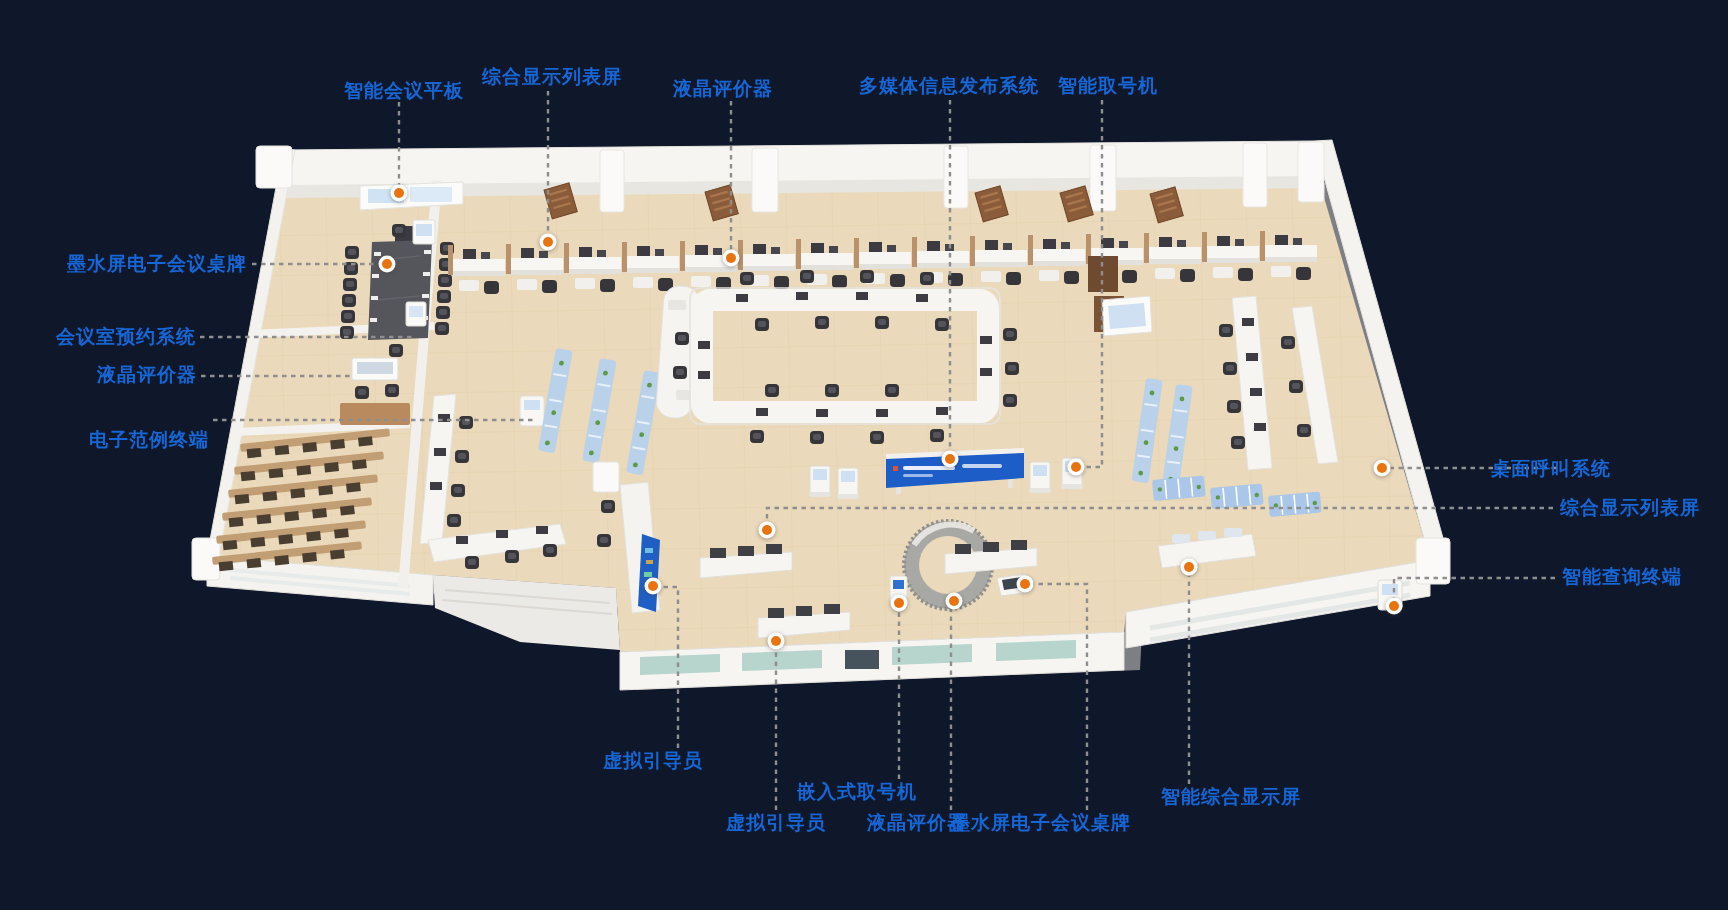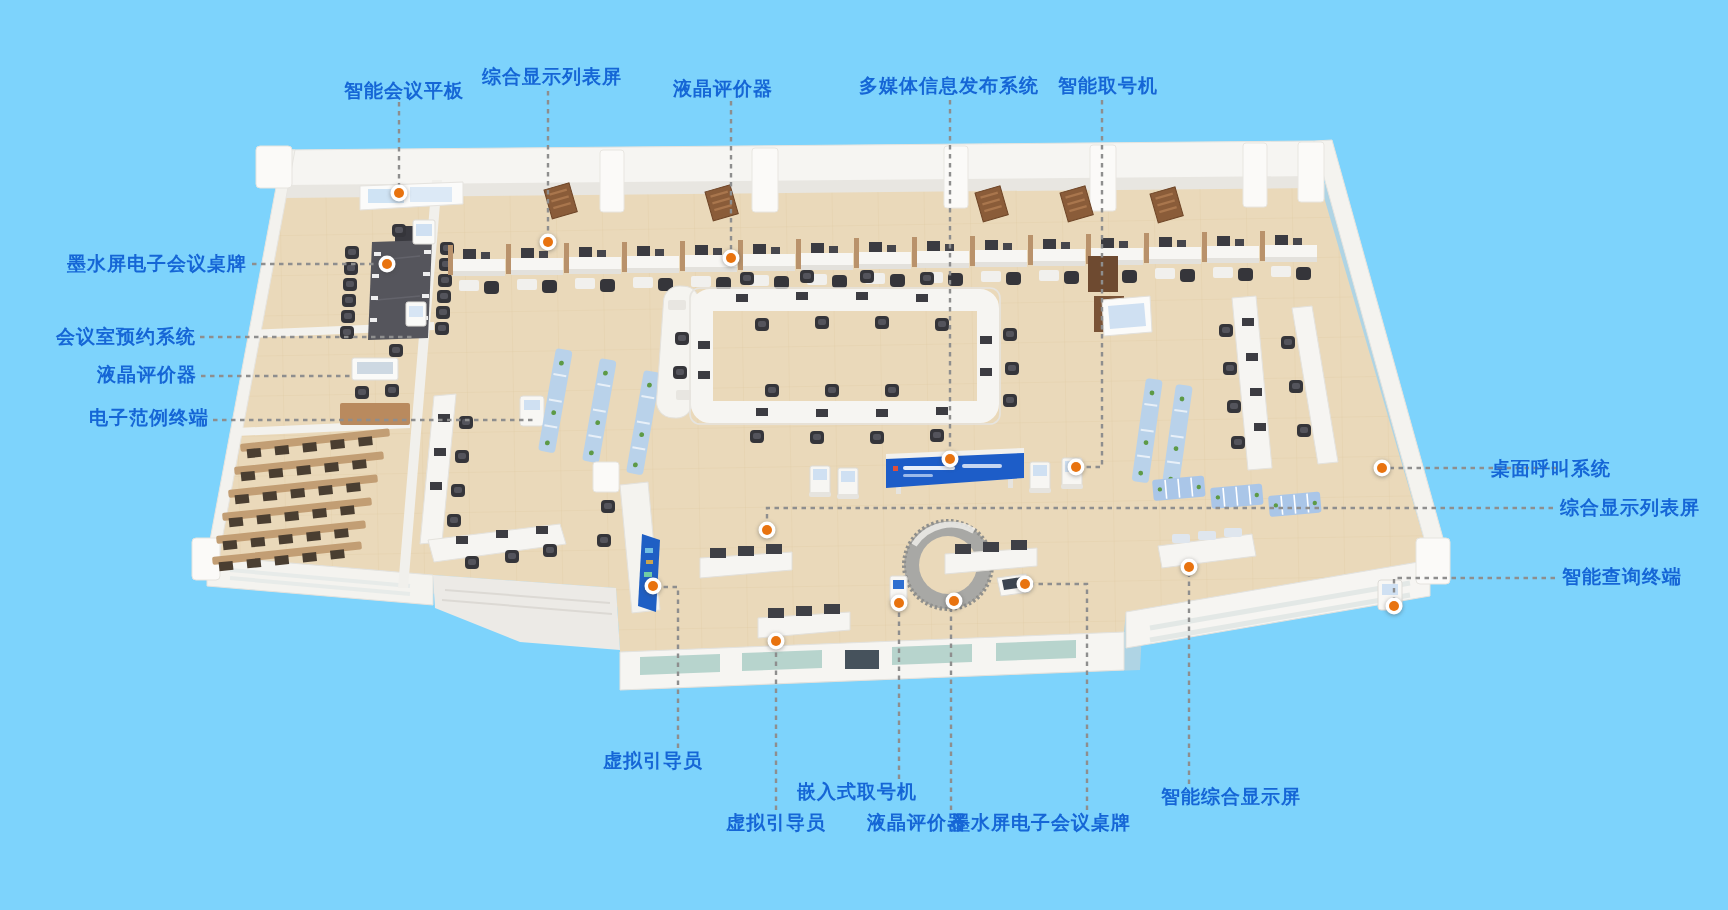--- a/index.html
+++ b/index.html
@@ -1,16 +1,16 @@
 <!DOCTYPE html>
 <html><head>
 <meta charset="utf-8">
 <style>
   html,body{margin:0;padding:0;background:#ffffff;}
-  .stage{position:relative;width:1728px;height:910px;background:#7dd3fc;overflow:hidden;
+  .stage{position:relative;width:1728px;height:910px;background:#0f172a;overflow:hidden;
          font-family:"Liberation Sans","DejaVu Sans",sans-serif;}
   .scene{position:absolute;left:0;top:0;}
   .lbl{position:absolute;color:#1566d6;font-weight:bold;font-size:19px;line-height:1;
        white-space:nowrap;letter-spacing:1px;}
   .lc{transform:translateX(-50%);}
   .lr{transform:translateX(-100%);}
   .conn{stroke:#8e8e8e;stroke-width:2.4;fill:none;stroke-dasharray:4.5 4.5;}
   .dot-outer{fill:#ffffff;}
   .dot-inner{fill:#e8730f;}
   .dot{filter:drop-shadow(0 1px 2px rgba(60,60,60,.45));}
@@ -452,21 +452,21 @@
 </svg>
 
 <div class="lbl lc" style="left:404px;top:81px">智能会议平板</div>
 <div class="lbl lc" style="left:552px;top:67px">综合显示列表屏</div>
 <div class="lbl lc" style="left:723px;top:79px">液晶评价器</div>
 <div class="lbl lc" style="left:949px;top:76px">多媒体信息发布系统</div>
 <div class="lbl lc" style="left:1108px;top:76px">智能取号机</div>
 <div class="lbl lr" style="left:247px;top:254px">墨水屏电子会议桌牌</div>
 <div class="lbl lr" style="left:196px;top:327px">会议室预约系统</div>
 <div class="lbl lr" style="left:197px;top:365px">液晶评价器</div>
-<div class="lbl lr" style="left:209px;top:408px">电子范例终端</div>
+<div class="lbl lr" style="left:209px;top:430px">电子范例终端</div>
 <div class="lbl" style="left:1491px;top:459px">桌面呼叫系统</div>
 <div class="lbl" style="left:1560px;top:498px">综合显示列表屏</div>
 <div class="lbl" style="left:1562px;top:567px">智能查询终端</div>
 <div class="lbl lc" style="left:653px;top:751px">虚拟引导员</div>
 <div class="lbl lc" style="left:776px;top:813px">虚拟引导员</div>
 <div class="lbl lc" style="left:857px;top:782px">嵌入式取号机</div>
 <div class="lbl lc" style="left:917px;top:813px">液晶评价器</div>
 <div class="lbl lc" style="left:1041px;top:813px">墨水屏电子会议桌牌</div>
 <div class="lbl lc" style="left:1231px;top:787px">智能综合显示屏</div>
 

